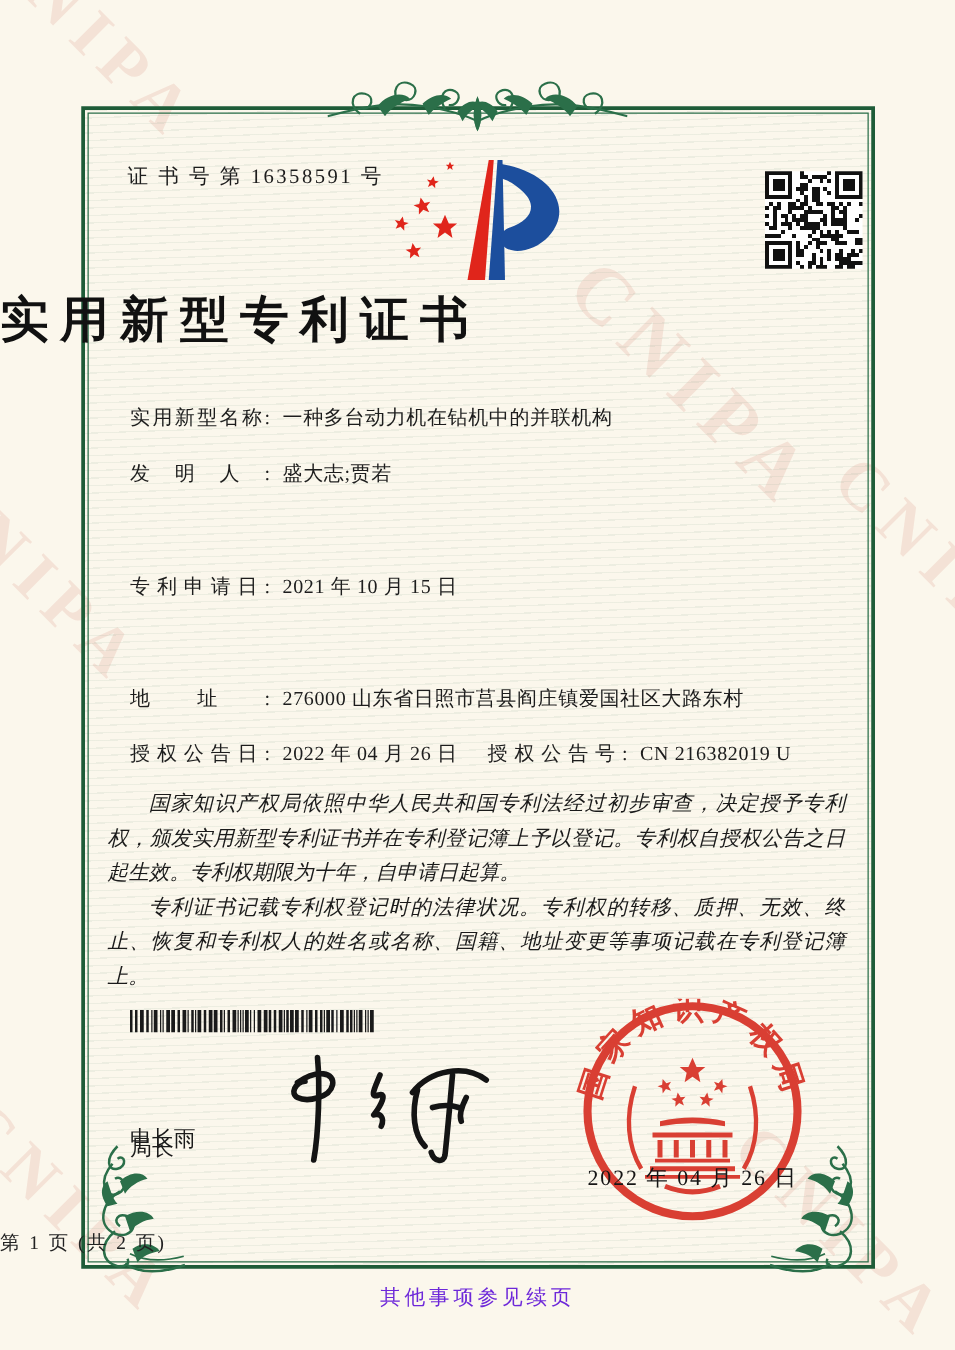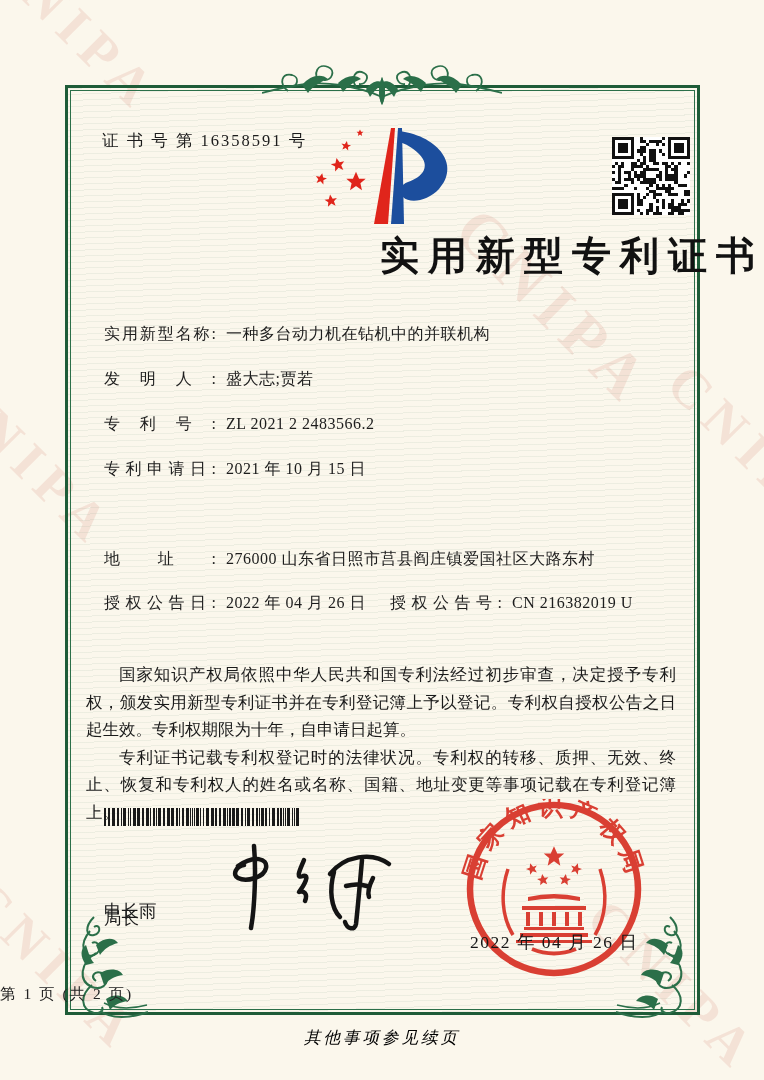--- a/index.html
+++ b/index.html
@@ -11,40 +11,40 @@
   
   .frame{position:absolute;left:65px;top:85px;width:635px;height:930px;box-sizing:border-box;
         border:3px solid #1e5c38;z-index:2;
         background:repeating-linear-gradient(178deg,rgba(110,150,125,0.10) 0 1px,rgba(0,0,0,0) 1px 6px);}
   .frame::after{content:'';position:absolute;inset:2px;border:1px solid #2b6f49;}
   .orn{position:absolute;z-index:4;}
   .content{position:absolute;inset:0;z-index:5;}
   .certno{position:absolute;left:102px;top:130px;font-size:16.5px;letter-spacing:2px;color:#1c1c1c;}
   .logo{position:absolute;left:300px;top:122px;}
   .qr{position:absolute;left:612px;top:137px;}
-  .title{position:absolute;left:0;top:229px;width:100%;text-align:right;font-size:39px;font-weight:bold;
+  .title{position:absolute;left:0;top:229px;width:100%;text-align:left;font-size:39px;font-weight:bold;
         letter-spacing:9px;color:#111;}
   .row{position:absolute;left:104px;display:flex;align-items:baseline;font-size:16px;color:#1d1d1d;white-space:nowrap;}
   .flabel{display:inline-block;width:112px;text-align:justify;text-align-last:justify;}
   .fvalue{margin-left:10px;letter-spacing:0.5px;}
   .flabel2{margin-left:24px;font-family:Liberation Serif, serif;}
   .paras{position:absolute;left:86px;top:629px;width:590px;font-size:16.5px;line-height:27.5px;
-        text-align:justify;color:#1a1a1a;margin-top:32px;}
+        text-align:justify;color:#1a1a1a;font-style:italic;}
   .paras p{margin:0;text-indent:2em;}
   .barcode{position:absolute;left:104px;top:808px;z-index:5;}
   .signer-role{position:absolute;left:104px;top:866px;font-family:"Liberation Sans","DejaVu Sans",sans-serif;
         font-size:17.5px;color:#1b1b1b;margin-top:40px;}
   .signer-name{position:absolute;left:104px;top:899px;font-family:"Liberation Sans","DejaVu Sans",sans-serif;
         font-size:17.5px;color:#1b1b1b;}
   .signature{position:absolute;left:210px;top:838px;z-index:6;}
   .seal{position:absolute;left:446px;top:799px;z-index:6;opacity:0.95;}
   .sealdate{position:absolute;left:470px;top:930px;font-size:17.5px;letter-spacing:1.5px;color:#151515;z-index:7;}
   .pageno{position:absolute;left:0;top:984px;width:100%;text-align:left;font-size:15.5px;letter-spacing:2px;color:#222;}
   .note{position:absolute;left:0;top:1027px;width:100%;text-align:center;font-size:16.5px;letter-spacing:3px;
-        font-style:italic;color:#000000;}
+        color:#6d28d9;}
 </style>
 </head>
 <body>
 
 <div class="page">
 
   <div class="watermark" style="left:-35px;top:-5px">CNIPA</div>
   <div class="watermark" style="left:430px;top:270px;font-size:64px">CNIPA</div>
   <div class="watermark" style="left:-80px;top:430px">CNIPA</div>
   <div class="watermark" style="left:645px;top:420px">CNIPA</div>
@@ -131,24 +131,20 @@
 
     <div class="title">实用新型专利证书</div>
 
     <div class="row" style="top:324px">
       <span class="flabel">实用新型名称:</span>
       <span class="fvalue">一种多台动力机在钻机中的并联机构</span>
     </div>
     <div class="row" style="top:369px">
       <span class="flabel">发明人:</span>
       <span class="fvalue">盛大志;贾若</span>
-    </div>
-    <div class="row" style="top:414px">
-      <span class="flabel">专利号:</span>
-      <span class="fvalue">ZL 2021 2 2483566.2</span>
     </div>
     <div class="row" style="top:459px">
       <span class="flabel">专利申请日:</span>
       <span class="fvalue">2021 年 10 月 15 日</span>
     </div>
     <div class="row" style="top:549px">
       <span class="flabel">地址:</span>
       <span class="fvalue">276000 山东省日照市莒县阎庄镇爱国社区大路东村</span>
     </div>
     <div class="row" style="top:593px">

